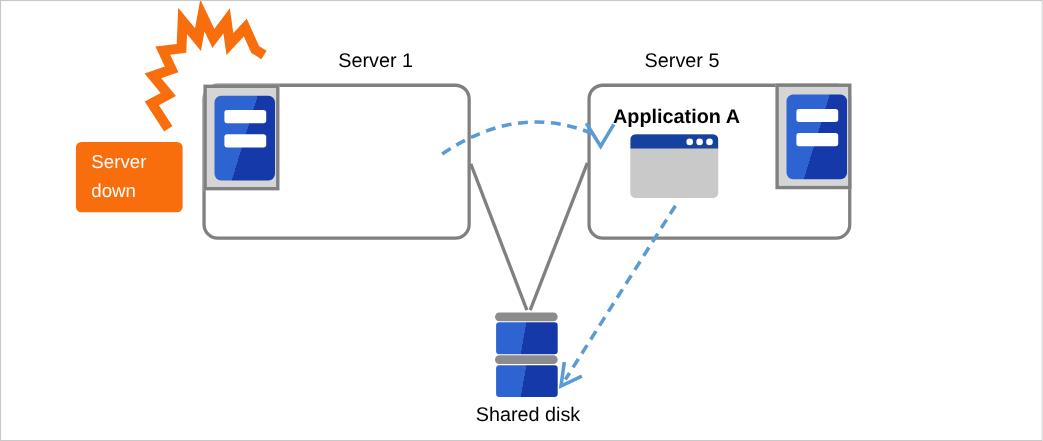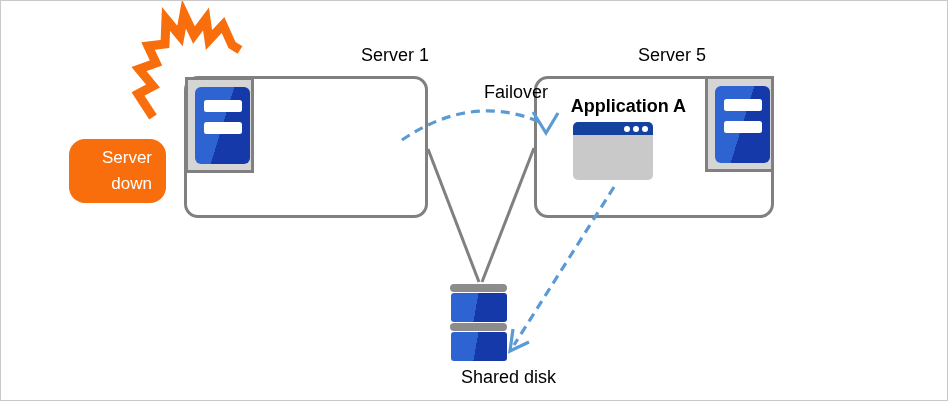--- a/index.html
+++ b/index.html
@@ -20,21 +20,21 @@
     position:relative; width:946px; height:399px;
     border:1px solid var(--canvas-border);
     background:#fff; overflow:hidden;
   }
   .overlay{position:absolute; left:0; top:0; width:948px; height:401px; z-index:3; pointer-events:none;}
   .burst{fill:none; stroke:var(--accent-orange); stroke-width:9; stroke-miterlimit:11; stroke-linecap:butt;}
   .glink{stroke:var(--box-border-gray); stroke-width:3; fill:none;}
   .bdash{stroke:var(--dashed-blue); stroke-width:3.2; fill:none; stroke-dasharray:9 6;}
   .bhead{stroke:var(--dashed-blue); stroke-width:3.2; fill:none; stroke-linejoin:miter;}
 
-  .label{position:absolute; text-align:right; font-size:18px; line-height:1.15; z-index:2; white-space:nowrap;}
+  .label{position:absolute; text-align:center; font-size:18px; line-height:1.15; z-index:2; white-space:nowrap;}
 
   .server-box{
     position:absolute; box-sizing:border-box;
     border:3px solid var(--box-border-gray); border-radius:14px;
     background:#fff; z-index:1;
   }
   #server1-box{left:183px; top:75px; width:244px; height:142px;}
   #server2-box{left:533px; top:75px; width:240px; height:142px;}
 
   .server-icon-frame{
@@ -68,24 +68,24 @@
 
   .disk{position:absolute; left:449px; top:283px; width:57px; z-index:2;}
   .disk-bar{width:57px; height:8px; background:var(--disk-bar-gray); border-radius:4px;}
   .disk-body{
     width:56px; height:29px; margin:1px auto 1px auto; border-radius:3px;
     background:linear-gradient(100deg, var(--server-blue) 45%, var(--server-blue-dark) 45%);
   }
 
   .badge{
     position:absolute; left:68px; top:128px; width:97px; height:64px;
-    background:var(--accent-orange); border-radius:16px; z-index:2;
+    background:var(--accent-orange); border-radius:5px; z-index:2;
     color:#fff; font-size:17px; line-height:26px;
-    display:flex; align-items:center; justify-content:center; text-align:right;
-    white-space:normal; padding:0 14px; box-sizing:border-box;margin-top:10px;
+    display:flex; align-items:center; justify-content:center; text-align:left;
+    white-space:normal; padding:0 14px; box-sizing:border-box;
   }
 
   #server1-label{left:253px; top:44px; width:175px;}
   #server2-label{left:533px; top:44px; width:172px;}
   #failover-label{left:423px; top:81px; width:124px;}
   #application-label{left:543px; top:95px; width:142px;font-weight:bold;}
   #shared-disk-label{left:403px; top:366px; width:152px;}
 </style>
 </head>
 <body>
@@ -112,21 +112,20 @@
 
   <div class="label" id="application-label">Application A</div>
   <div class="app-window">
     <div class="app-titlebar">
       <div class="dot"></div>
       <div class="dot"></div>
       <div class="dot"></div>
     </div>
   </div>
 
-  <div class="label" id="failover-label">Failover</div>
 
   <div class="badge">Server down</div>
 
   <div class="disk">
     <div class="disk-bar"></div>
     <div class="disk-body"></div>
     <div class="disk-bar"></div>
     <div class="disk-body"></div>
   </div>
   <div class="label" id="shared-disk-label">Shared disk</div>

